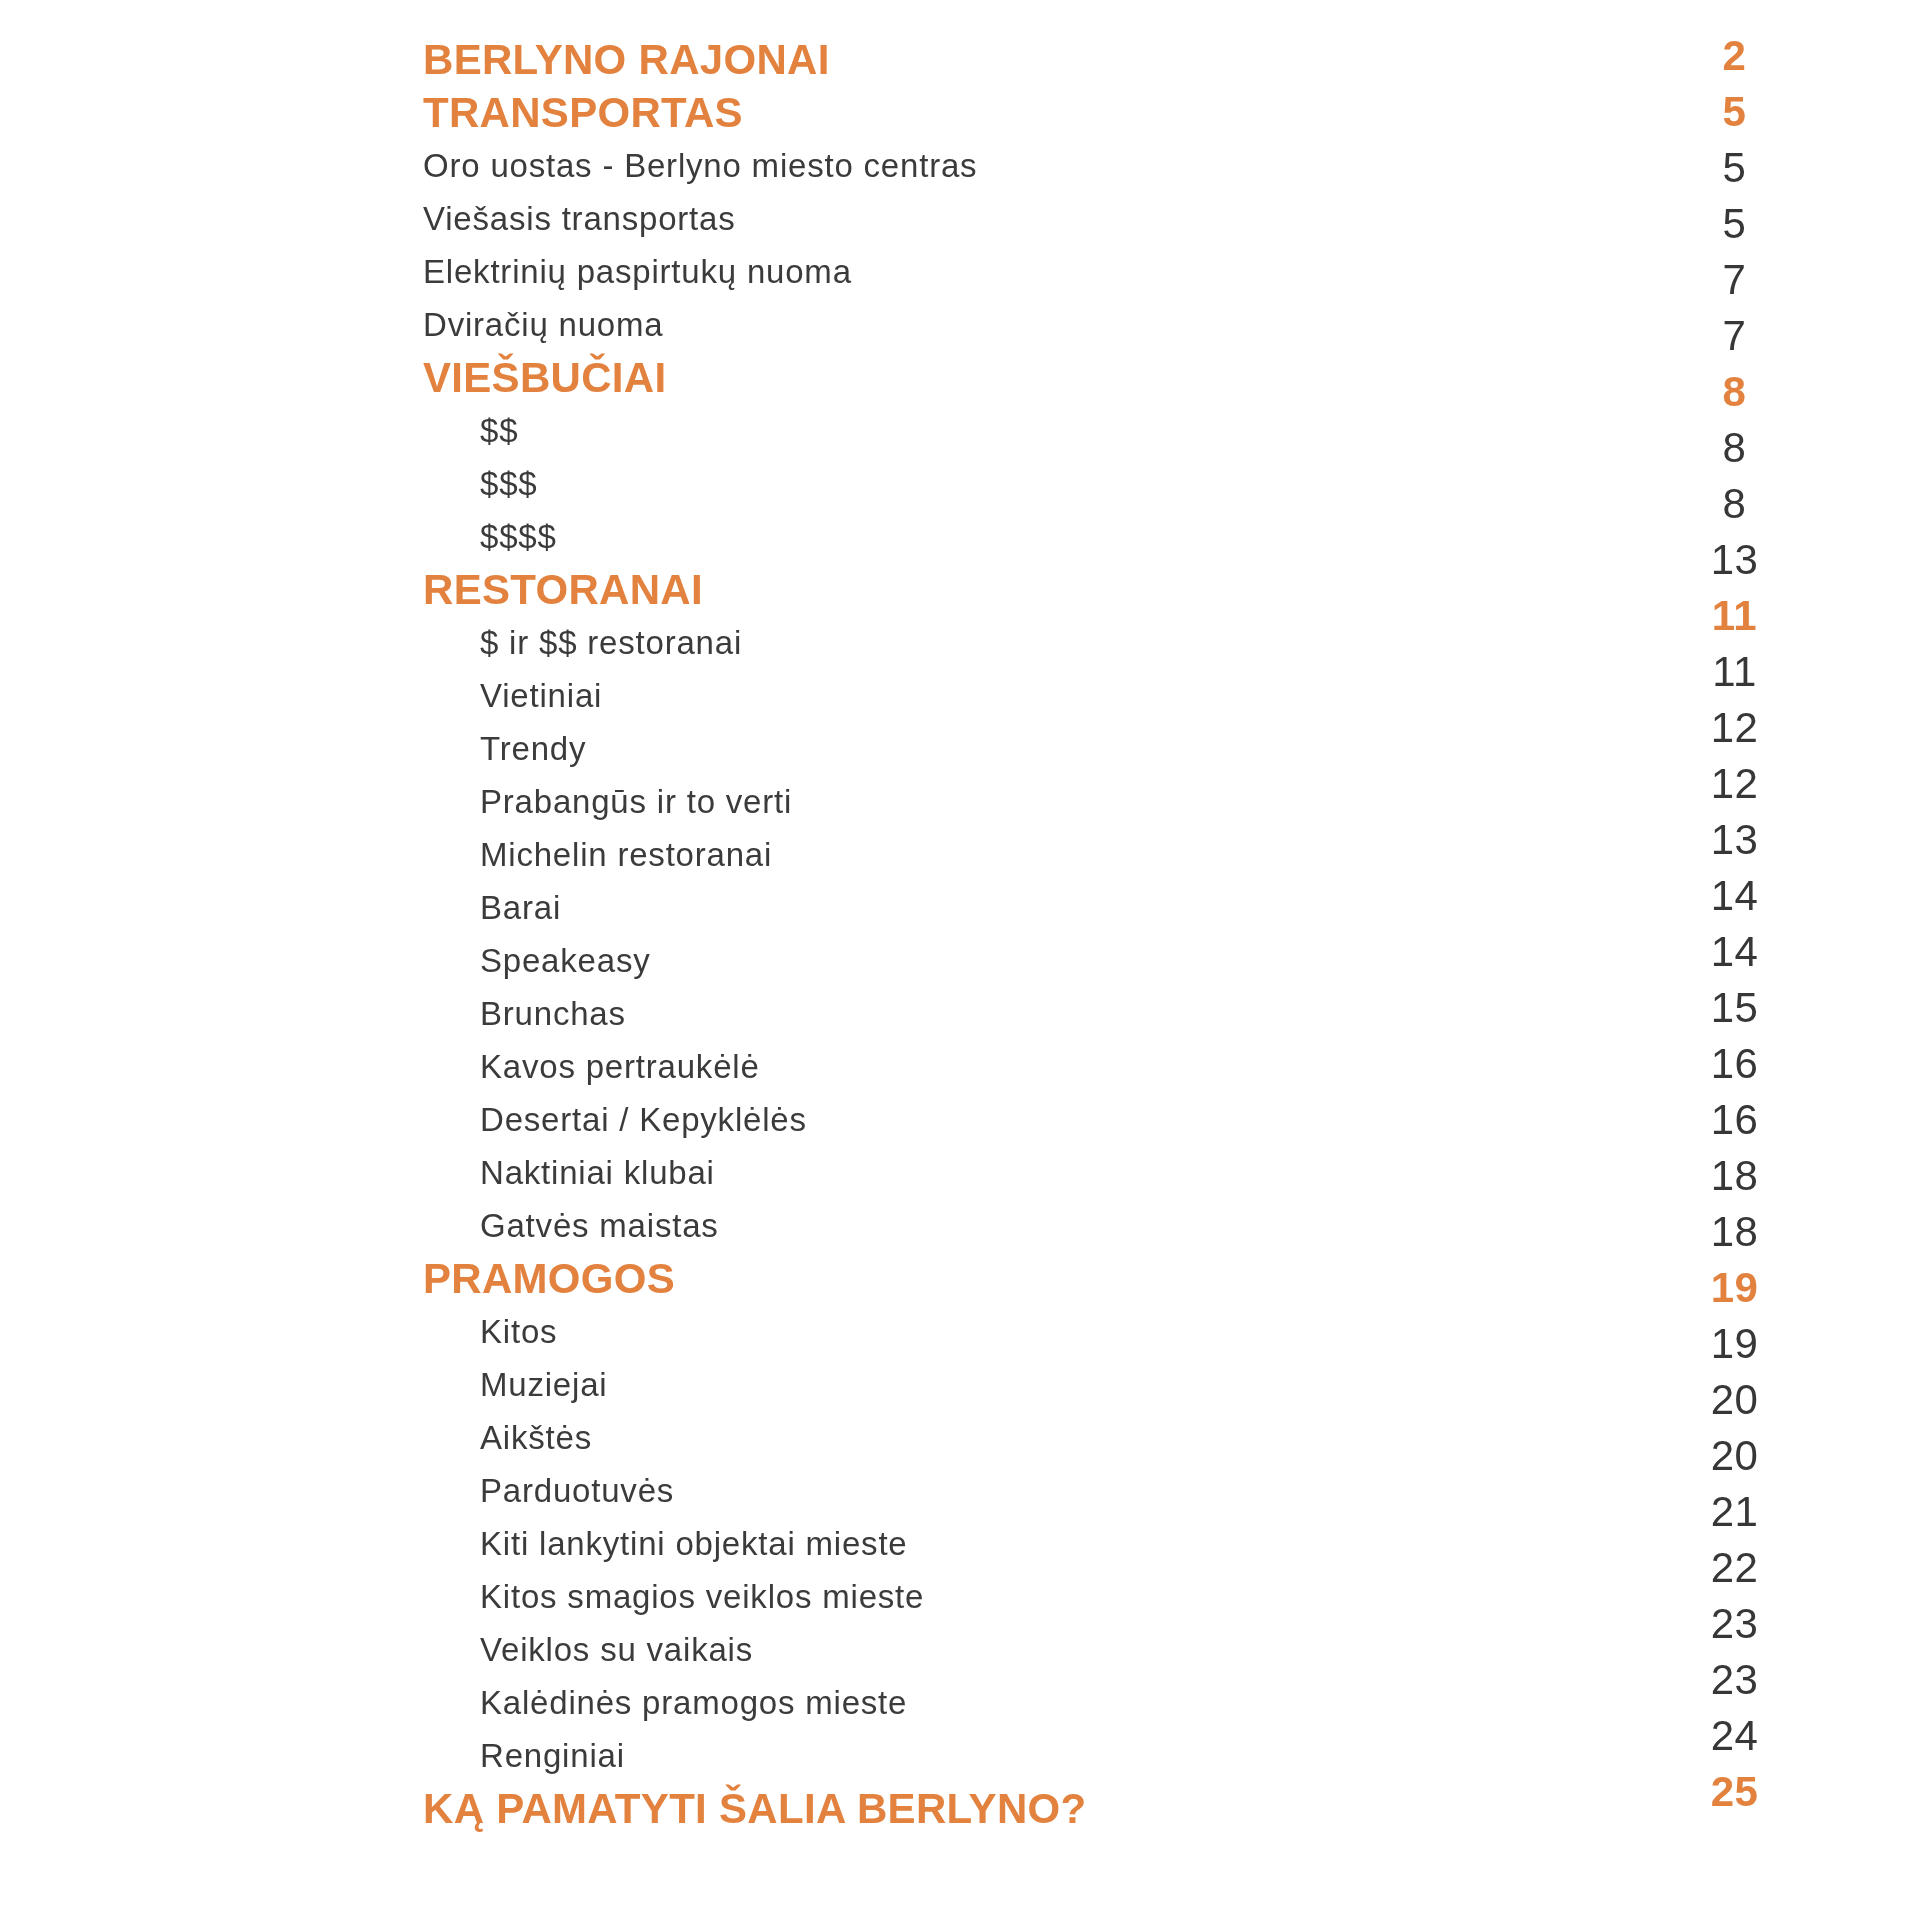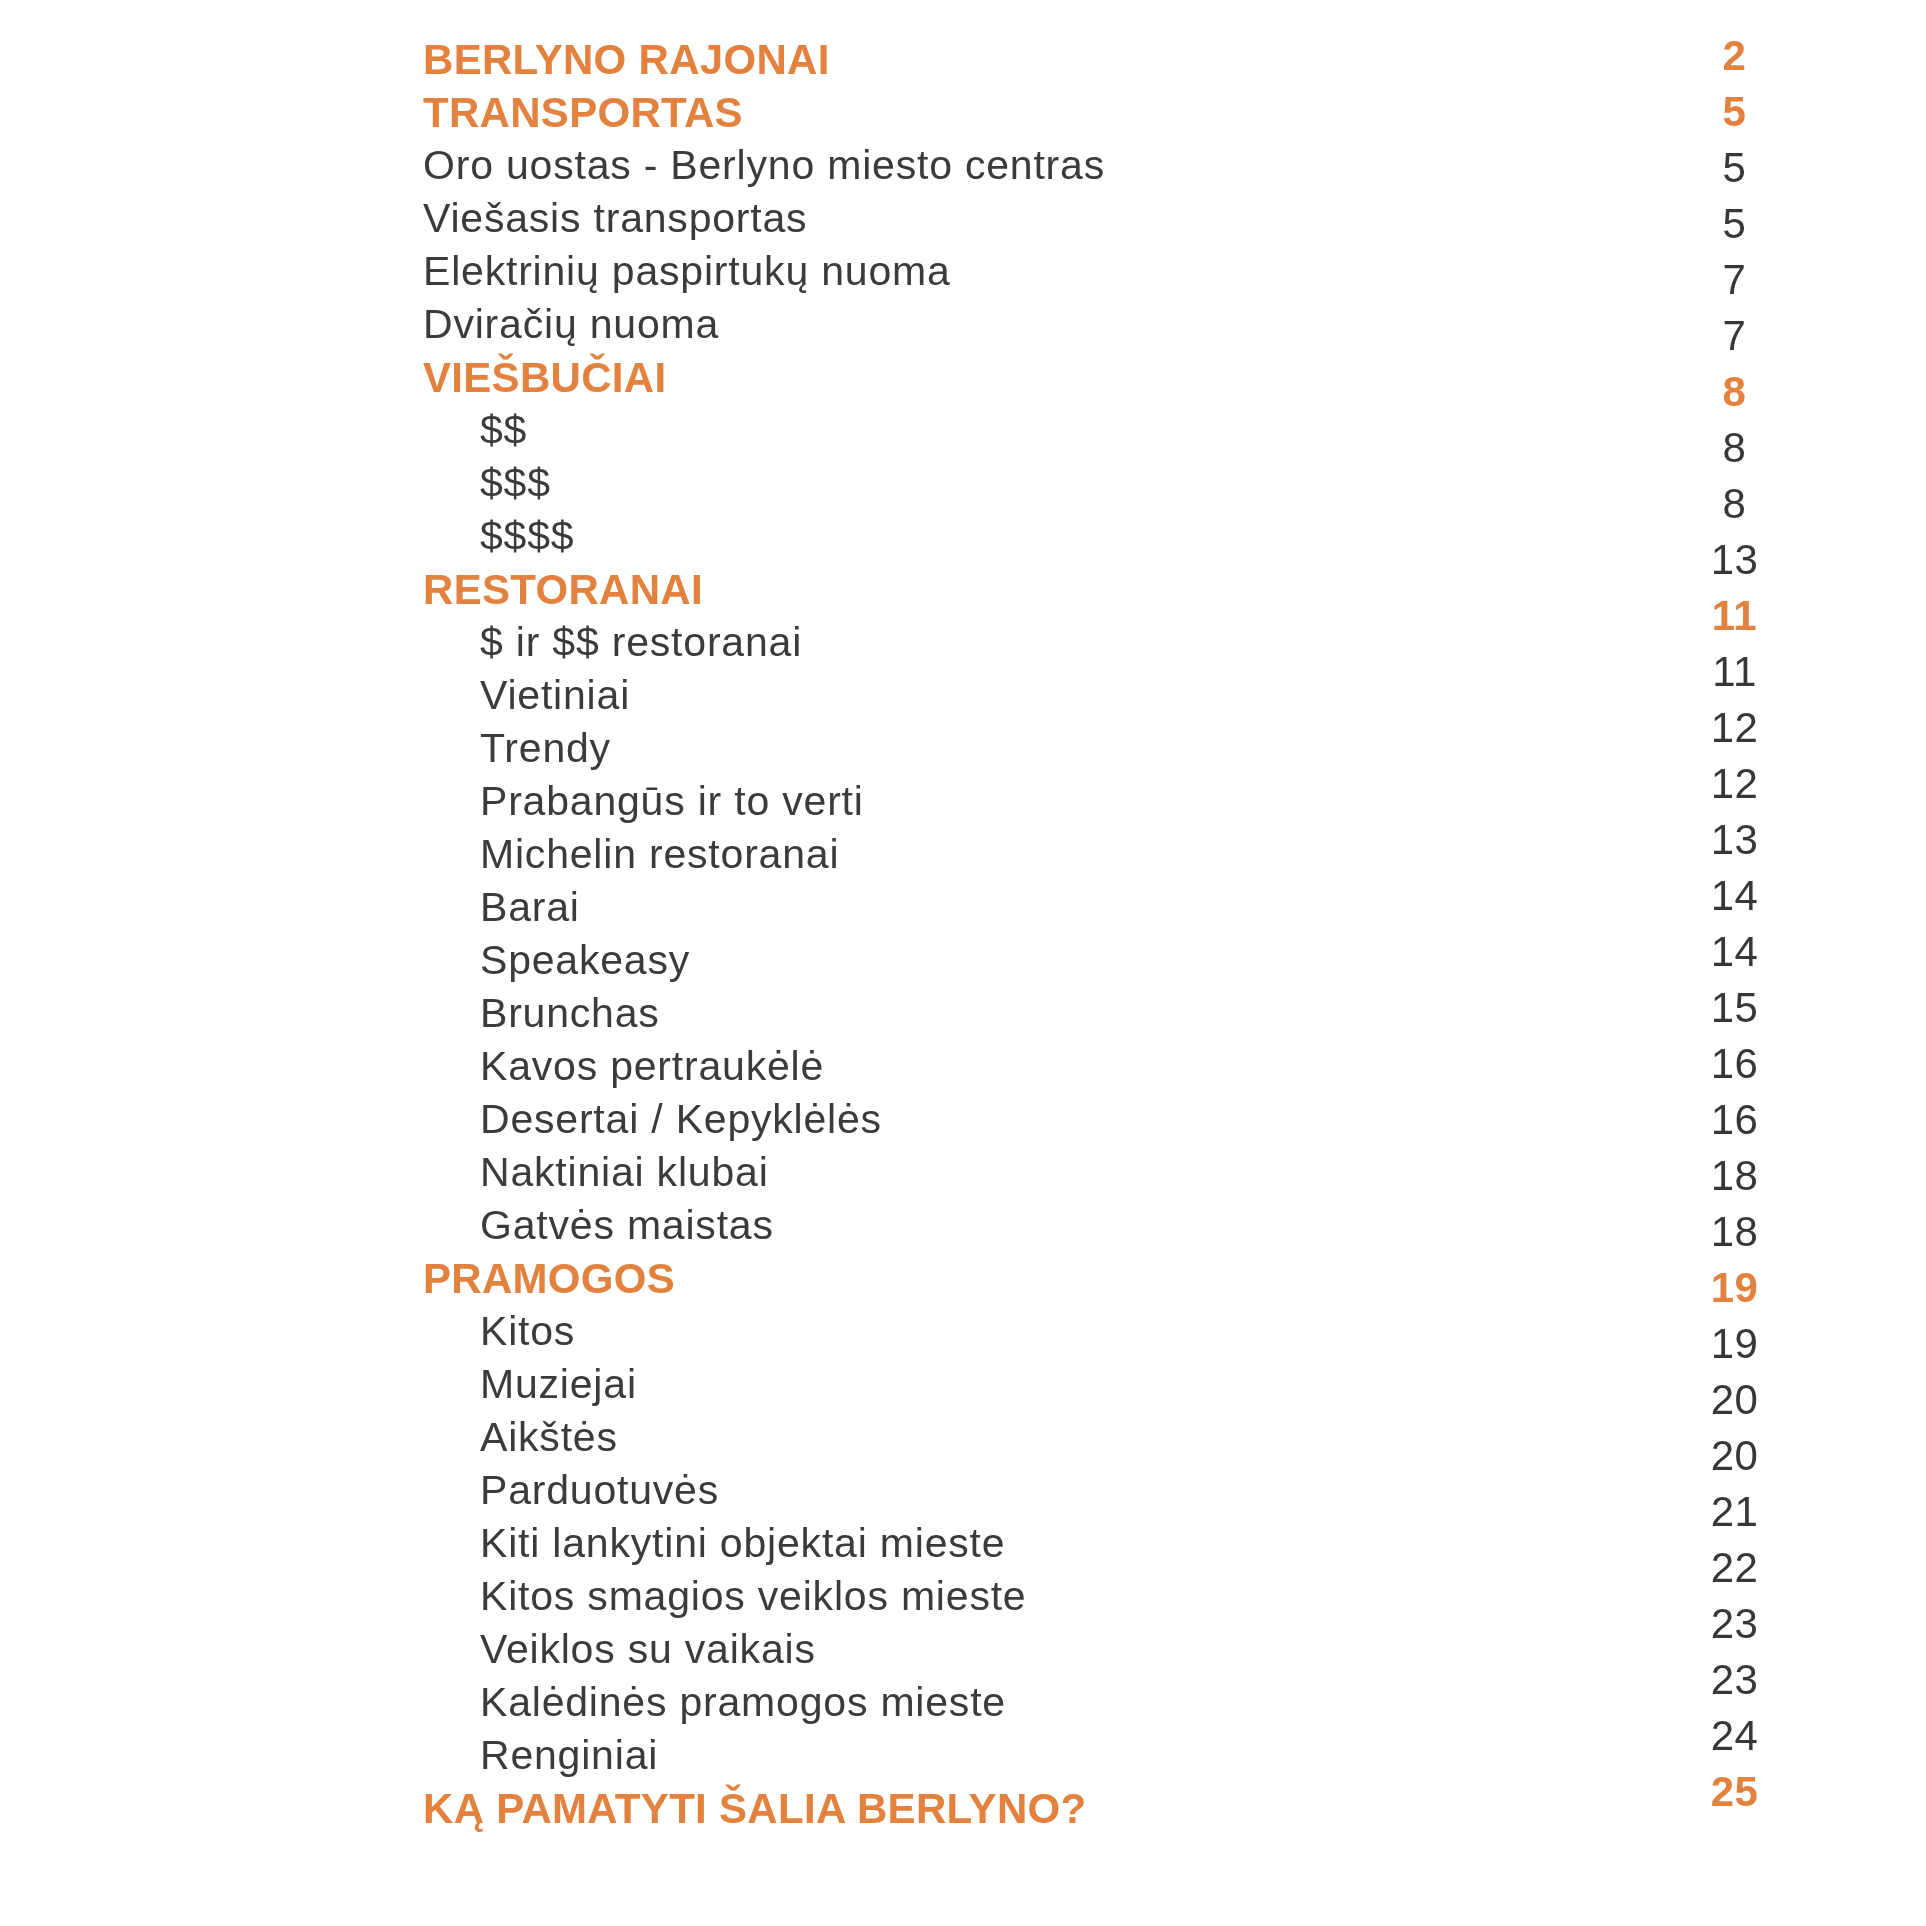--- a/index.html
+++ b/index.html
@@ -18,21 +18,21 @@
   
   .entries {
     position: absolute;
     left: 423px;
     top: 33px;
   }
   .entries .row {
     height: 53px;
     display: flex;
     align-items: center;
-    font-size: 41px;
+    font-size: 33px;
     color: #3b3b3b;
     letter-spacing: 0.8px;
     white-space: nowrap;
   }
   .entries .row.heading {
     color: #e2823e;
     font-weight: 700;
     font-size: 42px;
     letter-spacing: 0.3px;
   }

